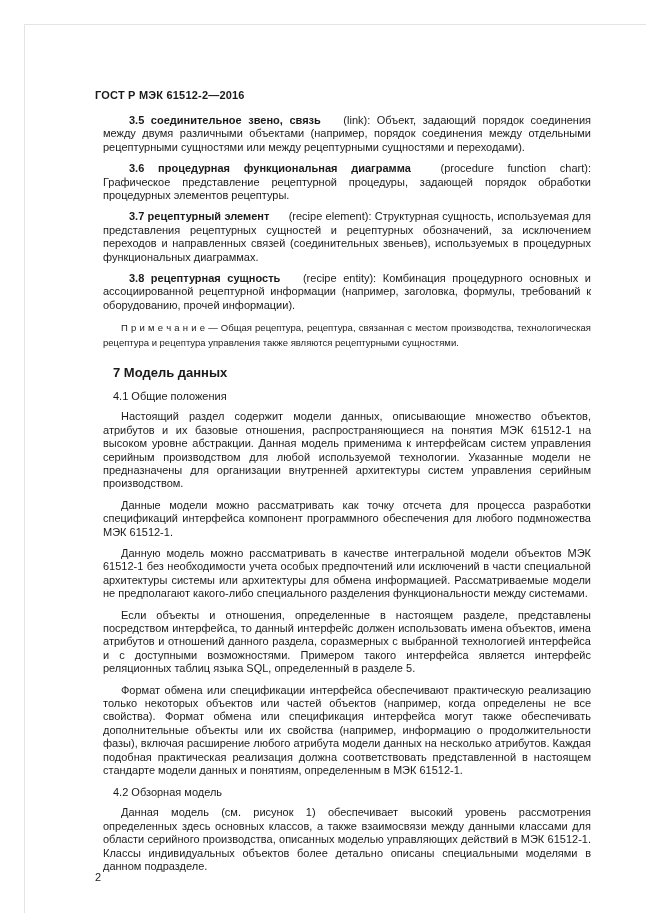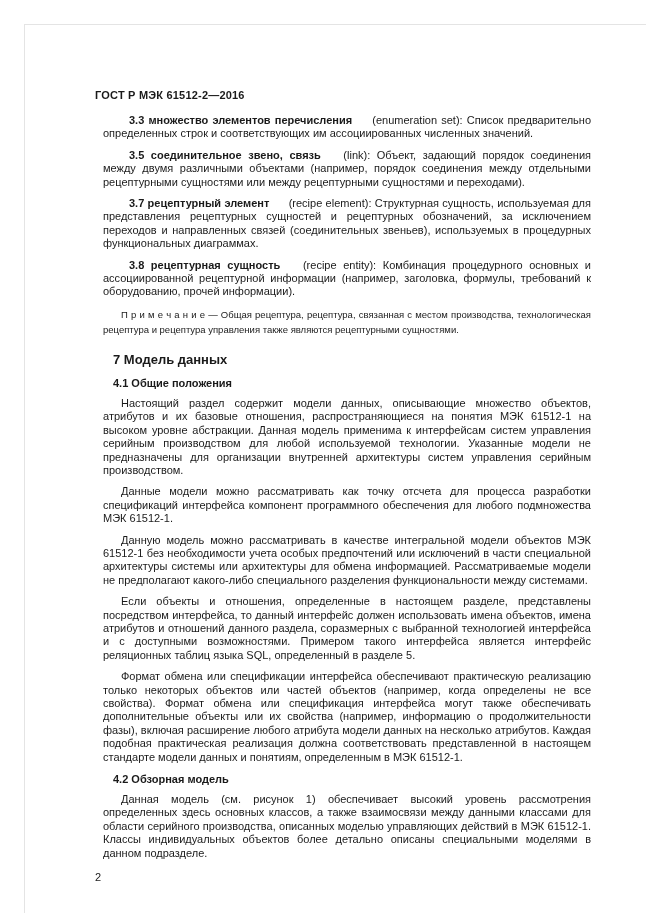--- a/index.html
+++ b/index.html
@@ -39,44 +39,44 @@
     text-indent: 18px;
     margin-top: 7px;
   }
   .h-section {
     font-size: 13px;
     font-weight: bold;
     margin: 15px 0 10px 18px;
   }
   .h-sub {
     font-size: 11px;
-    font-weight: bold;
+    font-weight: normal;
     margin: 9px 0 8px 18px;
   }
   .page-number {
     position: absolute;
     left: 62px;
     top: 838px;
     font-size: 11px;
   }
 </style>
 </head>
 <body>
 
 <div class="page">
 
   <div class="doc-header">ГОСТ Р МЭК 61512-2—2016</div>
 
   <div class="content">
 
-    <p class="para"><span class="b">3.3 множество элементов перечисления</span><span> (enumeration set): Список предварительно определенных строк и соответствующих им ассоциированных численных значений.</span></p>
 
 
     <p class="para"><span class="b">3.5 соединительное звено, связь</span><span> (link): Объект, задающий порядок соединения между двумя различными объектами (например, порядок соединения между отдельными рецептурными сущностями или между рецептурными сущностями и переходами).</span></p>
 
+    <p class="para"><span class="b">3.6 процедурная функциональная диаграмма</span><span> (procedure function chart): Графическое представление рецептурной процедуры, задающей порядок обработки процедурных элементов рецептуры.</span></p>
 
     <p class="para"><span class="b">3.7 рецептурный элемент</span><span> (recipe element): Структурная сущность, используемая для представления рецептурных сущностей и рецептурных обозначений, за исключением переходов и направленных связей (соединительных звеньев), используемых в процедурных функциональных диаграммах.</span></p>
 
     <p class="para"><span class="b">3.8 рецептурная сущность</span><span> (recipe entity): Комбинация процедурного основных и ассоциированной рецептурной информации (например, заголовка, формулы, требований к оборудованию, прочей информации).</span></p>
 
     <p class="note">П р и м е ч а н и е — Общая рецептура, рецептура, связанная с местом производства, технологическая рецептура и рецептура управления также являются рецептурными сущностями.</p>
 
     <h2 class="h-section">7 Модель данных</h2>
 
     <h3 class="h-sub">4.1 Общие положения</h3>

